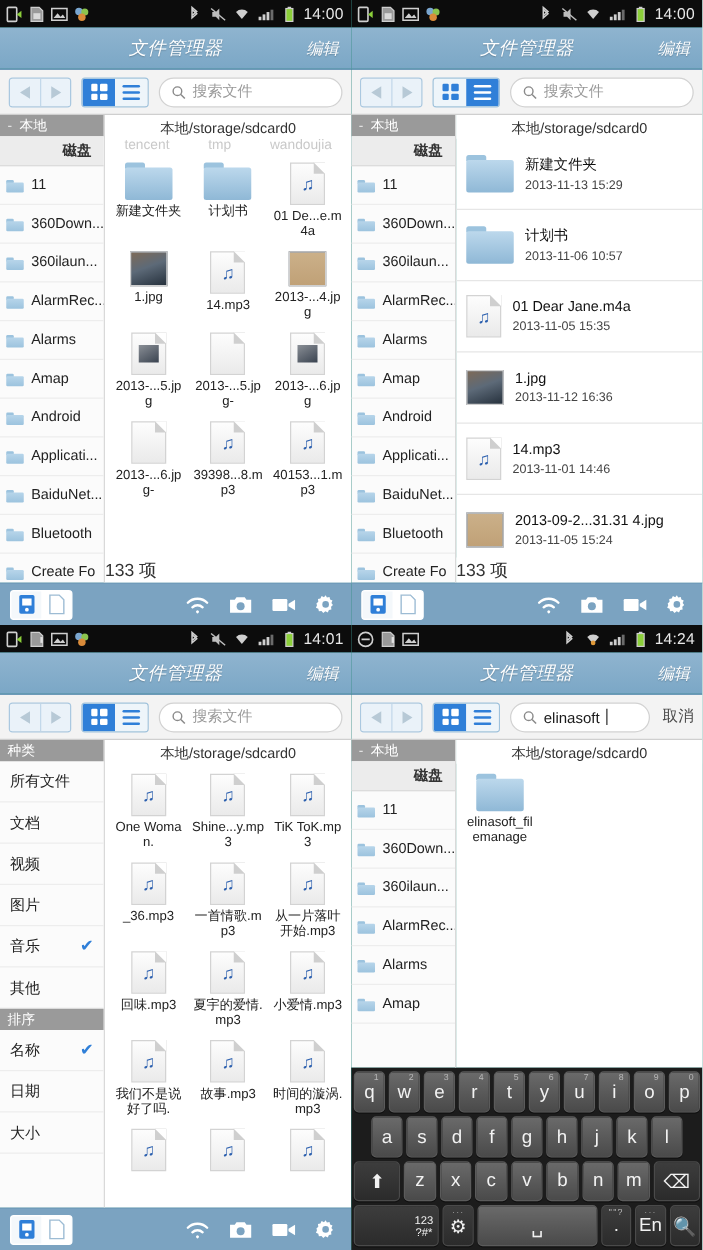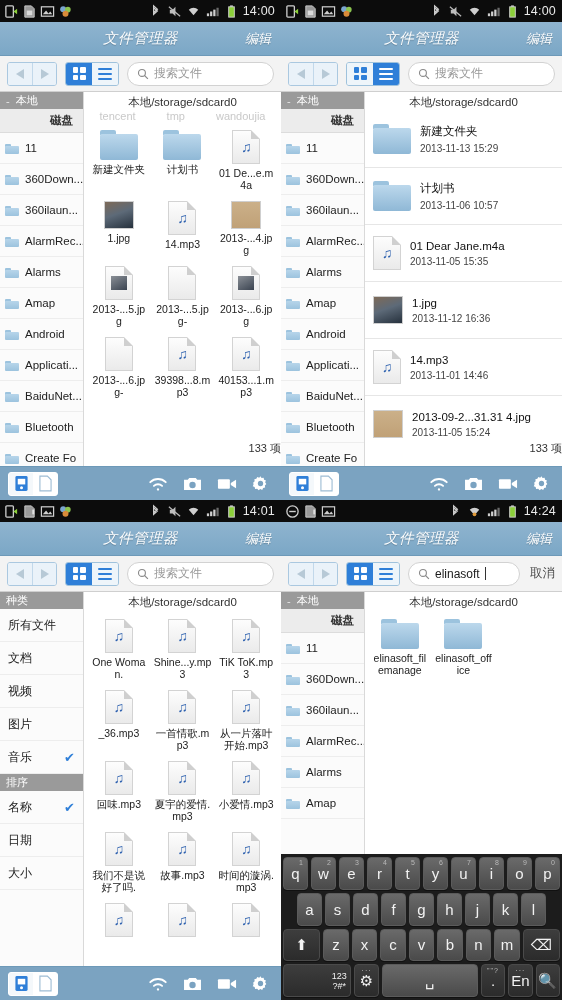--- a/index.html
+++ b/index.html
@@ -111,22 +111,22 @@
   .ic-file { width:28px; height:34px; background:linear-gradient(#fdfdfd,#eaeaea);
     border:1px solid #d3d3d3; position:relative; display:flex; align-items:center; justify-content:center; }
   .ic-file::after { content:""; position:absolute; right:-1px; top:-1px; border-width:0 9px 9px 0;
     border-style:solid; border-color:#cfcfcf #fff; }
   .note { color:#2b5fae; font-size:14px; line-height:1; }
 
   .ic-img { width:30px; height:28px; border:1px solid #cfcfcf; background:#4b5662;
     background-image:linear-gradient(160deg,#7d6a58 0%,#5d6a78 45%,#26313d 100%); }
   .ic-img.tan { background-image:linear-gradient(#cbb089,#c0a177); }
 
-  .count { position:absolute; bottom:0; left:0; right:0; text-align:right;
-    font-size:11px; color:#333; background:#fff; padding:2px 0 10px; }
+  .count { position:absolute; bottom:0; left:0; right:0; text-align:left;
+    font-size:14px; color:#333; background:#fff; padding:2px 0 0; }
 
   
   .list { }
   .li { display:flex; align-items:center; gap:9px; padding:6px 8px; border-bottom:1px solid #e6e6e6; height:57px; }
   .li .meta { display:flex; flex-direction:column; gap:4px; min-width:0; }
   .li .fn { font-size:11.5px; color:#111; white-space:nowrap; overflow:hidden; text-overflow:ellipsis; }
   .li .dt { font-size:10px; color:#444; }
 
   
   .bottombar {
@@ -744,20 +744,23 @@
             <div class="sb-cat">
               <span>视频</span>
             </div>
             <div class="sb-cat">
               <span>图片</span>
             </div>
             <div class="sb-cat">
               <span>音乐</span>
               <span class="chk">✔</span>
             </div>
+            <div class="sb-cat">
+              <span>其他</span>
+            </div>
           </div>
         <div class="sb-head">
             <span>排序</span>
           </div>
         <div id="p3-sorts">
             <div class="sb-cat">
               <span>名称</span>
               <span class="chk">✔</span>
             </div>
             <div class="sb-cat">
@@ -1017,24 +1020,20 @@
             </div>
           </div>
       </div>
       <div class="content">
         <div class="path">本地/storage/sdcard0</div>
         <div class="grid" id="p4-grid">
             <div class="cell">
               <div class="ic-folder"></div>
               <div class="nm">elinasoft_filemanage</div>
             </div>
-            <div class="cell">
-              <div class="ic-folder"></div>
-              <div class="nm">elinasoft_office</div>
-            </div>
           </div>
       </div>
     </div>
 
     <div class="kb" id="kb">
         <div class="kb-row">
           <div class="key">
             <span class="sup">1</span>
             <span>q</span>
           </div>

